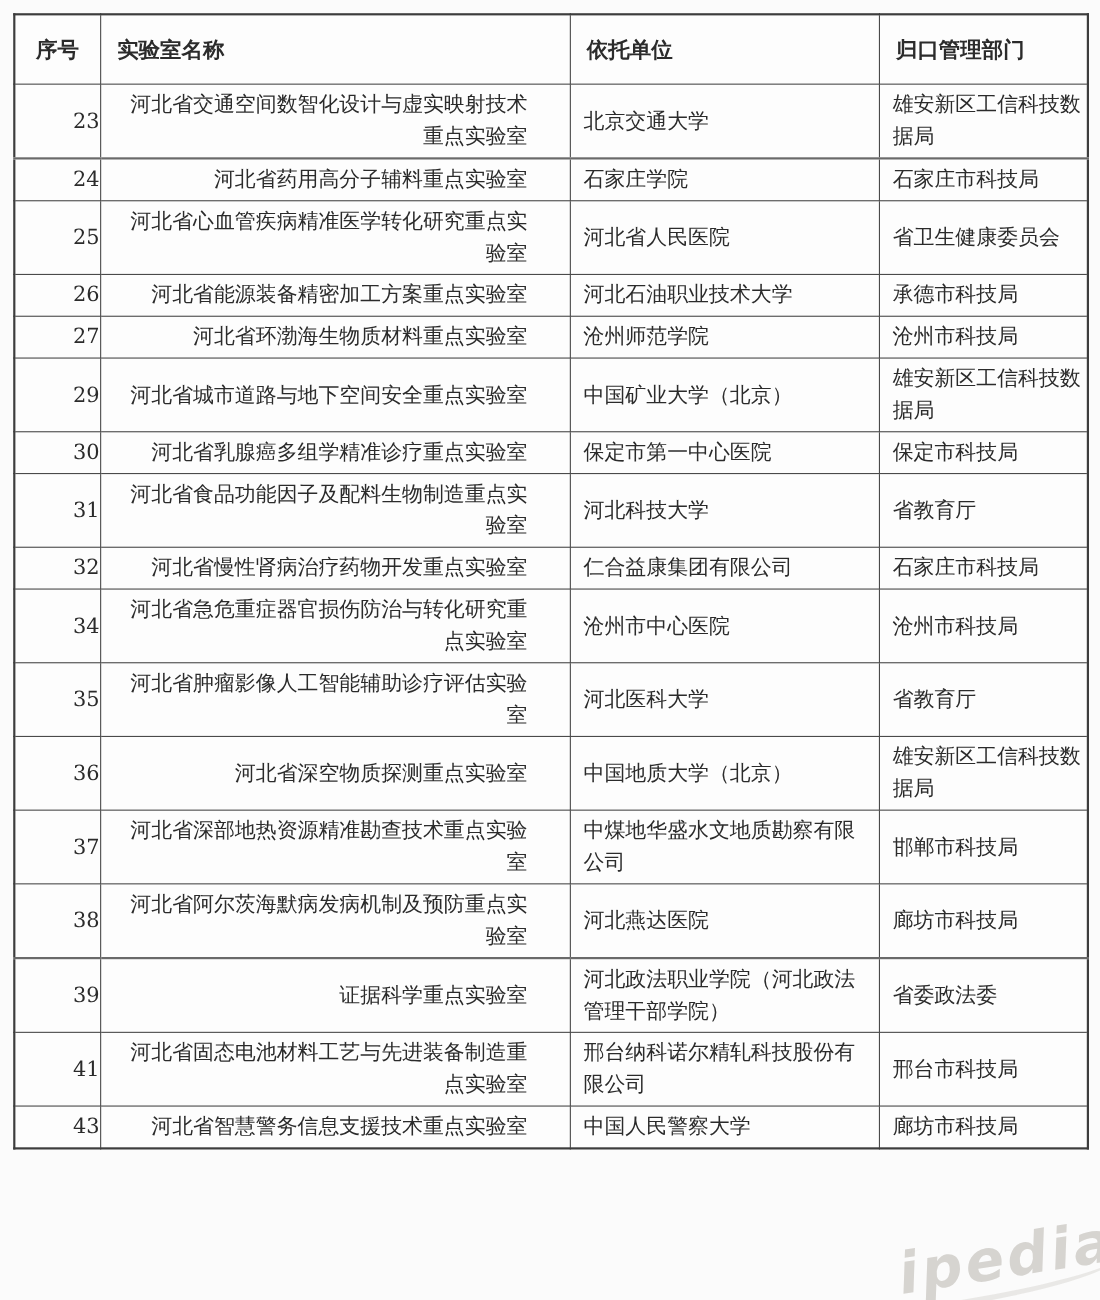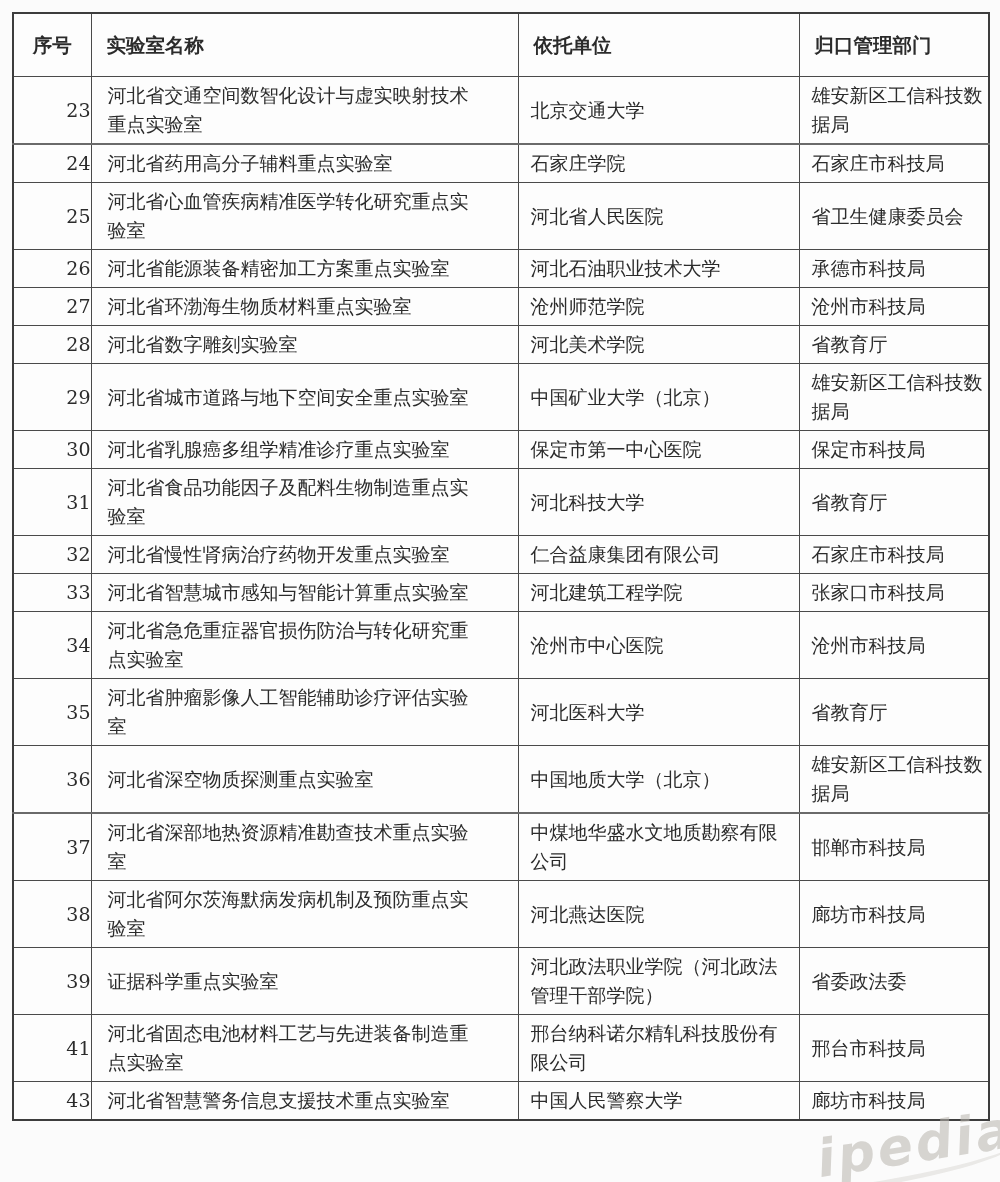--- a/index.html
+++ b/index.html
@@ -41,21 +41,21 @@
     text-align: left;
     padding: 2px 6px 2px 15px;
     font-size: 19.5px;
   }
   thead th.c-no {
     text-align: center;
     padding: 2px 0;
   }
   td { padding: 4px 6px; }
   td.c-no   { text-align: right; padding: 4px 0; }
-  td.c-name { padding: 4px 38px 4px 16px; }
+  td.c-name { padding: 4px 38px 4px 16px; text-align: right; }
   td.c-unit { padding: 4px 6px 4px 12px; margin-top: 33px; }
   td.c-dept { padding: 4px 4px 4px 12px; }
   
   tbody tr:nth-child(2) td,
   tbody tr:nth-child(15) td { border-top-width: 2px; border-top-color: #6a6a6a; }
   tbody tr { min-height: 36px; }
   .watermark {
     position: absolute;
     right: -14px;
     bottom: 8px;
@@ -126,26 +126,20 @@
       <td class="c-unit">河北石油职业技术大学</td>
       <td class="c-dept">承德市科技局</td>
     </tr>
         <tr>
       <td class="c-no">27</td>
       <td class="c-name">河北省环渤海生物质材料重点实验室</td>
       <td class="c-unit">沧州师范学院</td>
       <td class="c-dept">沧州市科技局</td>
     </tr>
         <tr>
-      <td class="c-no">28</td>
-      <td class="c-name">河北省数字雕刻实验室</td>
-      <td class="c-unit">河北美术学院</td>
-      <td class="c-dept">省教育厅</td>
-    </tr>
-        <tr>
       <td class="c-no">29</td>
       <td class="c-name">河北省城市道路与地下空间安全重点实验室</td>
       <td class="c-unit">中国矿业大学（北京）</td>
       <td class="c-dept">雄安新区工信科技数据局</td>
     </tr>
         <tr>
       <td class="c-no">30</td>
       <td class="c-name">河北省乳腺癌多组学精准诊疗重点实验室</td>
       <td class="c-unit">保定市第一中心医院</td>
       <td class="c-dept">保定市科技局</td>
@@ -156,26 +150,20 @@
       <td class="c-unit">河北科技大学</td>
       <td class="c-dept">省教育厅</td>
     </tr>
         <tr>
       <td class="c-no">32</td>
       <td class="c-name">河北省慢性肾病治疗药物开发重点实验室</td>
       <td class="c-unit">仁合益康集团有限公司</td>
       <td class="c-dept">石家庄市科技局</td>
     </tr>
         <tr>
-      <td class="c-no">33</td>
-      <td class="c-name">河北省智慧城市感知与智能计算重点实验室</td>
-      <td class="c-unit">河北建筑工程学院</td>
-      <td class="c-dept">张家口市科技局</td>
-    </tr>
-        <tr>
       <td class="c-no">34</td>
       <td class="c-name">河北省急危重症器官损伤防治与转化研究重点实验室</td>
       <td class="c-unit">沧州市中心医院</td>
       <td class="c-dept">沧州市科技局</td>
     </tr>
         <tr>
       <td class="c-no">35</td>
       <td class="c-name">河北省肿瘤影像人工智能辅助诊疗评估实验室</td>
       <td class="c-unit">河北医科大学</td>
       <td class="c-dept">省教育厅</td>

